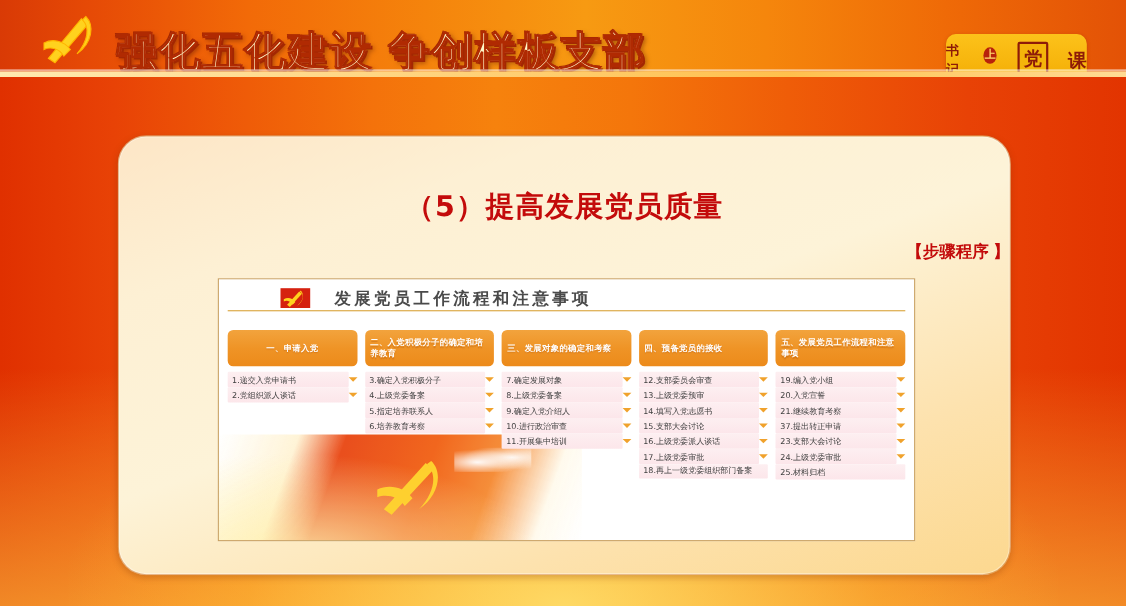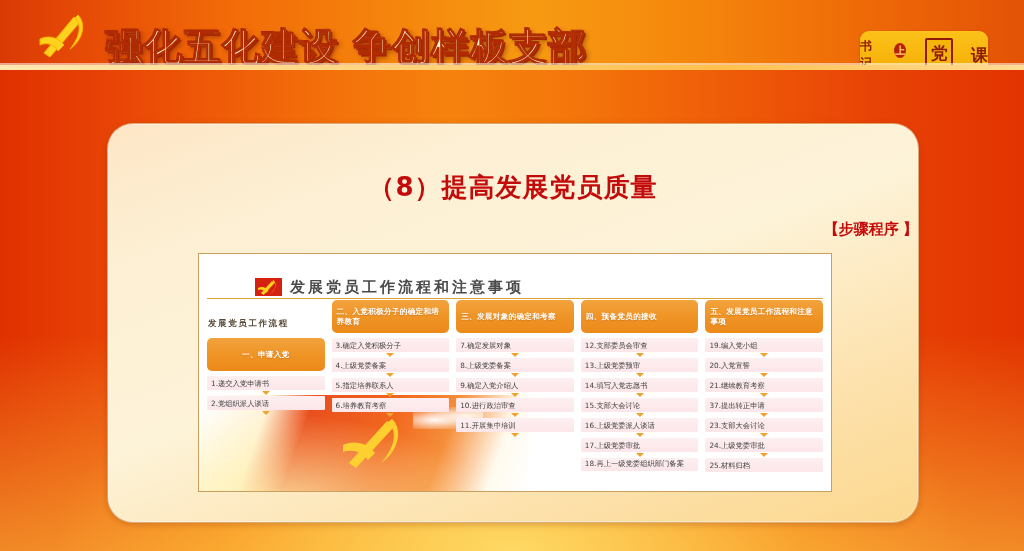--- a/index.html
+++ b/index.html
@@ -115,22 +115,22 @@
   .chart-flag .hs{
     position:absolute;left:138px;bottom:20px;width:74px;height:60px;opacity:.95;
   }
   .chart-flag .doves{
     position:absolute;right:46px;bottom:62px;width:70px;height:22px;
     background:radial-gradient(ellipse at 30% 60%, rgba(255,255,255,.95) 0%, rgba(255,255,255,0) 62%),
                radial-gradient(ellipse at 75% 40%, rgba(255,255,255,.9) 0%, rgba(255,255,255,0) 60%);
   }
 
   .chart-head{
-    position:absolute;left:8px;top:22px;right:8px;height:22px;
-    display:flex;align-items:center;gap:8px;
+    position:absolute;left:8px;top:6px;right:8px;height:22px;
+    display:flex;align-items:center;gap:22px;
     border-bottom:1.5px solid #d9a33a;
     padding-left:48px;
   }
   .chart-head-badge{
     width:27px;height:18px;background:#d5210f;position:relative;flex:0 0 auto;
   }
   .chart-head-title{
     font-size:15px;font-weight:bold;color:#4a4a4a;letter-spacing:3px;
     font-family:"DejaVu Sans","Liberation Sans",sans-serif;
     white-space:nowrap;
@@ -151,23 +151,23 @@
     height:33px;border-radius:5px;
     background:linear-gradient(180deg,#f2a33d 0%,#ef9426 50%,#ec8a1a 100%);
     color:#fff;font-weight:bold;
     font-size:7.6px;line-height:9.6px;letter-spacing:.3px;
     padding:4px 5px;box-sizing:border-box;
     display:flex;align-items:center;
     font-family:"DejaVu Sans","Liberation Sans",sans-serif;
     text-shadow:0 1px 1px rgba(160,70,0,.35);
     overflow:hidden;
   }
-  .col.c1 .col-head{justify-content:center;text-align:left;margin-top:38px;}
+  .col.c1 .col-head{justify-content:center;text-align:left;}
   .col-items{margin-top:5px;display:flex;flex-direction:column;}
-  .item-wrap{display:flex;flex-direction:column;align-items:center;}
+  .item-wrap{display:flex;align-items:center;}
   .item{
     width:100%;box-sizing:border-box;
     background:linear-gradient(180deg,#fdeff1 0%,#fce6ea 100%);
     color:#3f3f3f;font-size:7.3px;line-height:9px;
     padding:2.5px 4px;border-radius:1px;
     font-family:"DejaVu Sans","Liberation Sans",sans-serif;
     white-space:nowrap;overflow:hidden;
   }
   .item.two{white-space:normal;line-height:8.6px;padding:2px 4px;}
   .arrow{
@@ -203,21 +203,21 @@
     <div class="header-underline2"></div>
     <div class="header-underline"></div>
   </div>
 
   <div class="bodybg">
     <div class="glow"></div>
   </div>
 
   <div class="panel">
 
-    <div class="slide-title">（8）提高发展党员质量</div>
+    <div class="slide-title">（5）提高发展党员质量</div>
     <div class="slide-sub">【步骤程序 】</div>
 
     <div class="chart">
       <div class="chart-inner">
 
         <div class="chart-flag">
           <svg class="hs" viewBox="0 0 74 60">
             <g fill="#ffd21e">
               <path d="M12 52 L50 10 L57 16 L19 57 Z"></path>
               <path d="M55 8 C66 18 62 40 44 52 C58 37 61 20 51 11 Z"></path>

